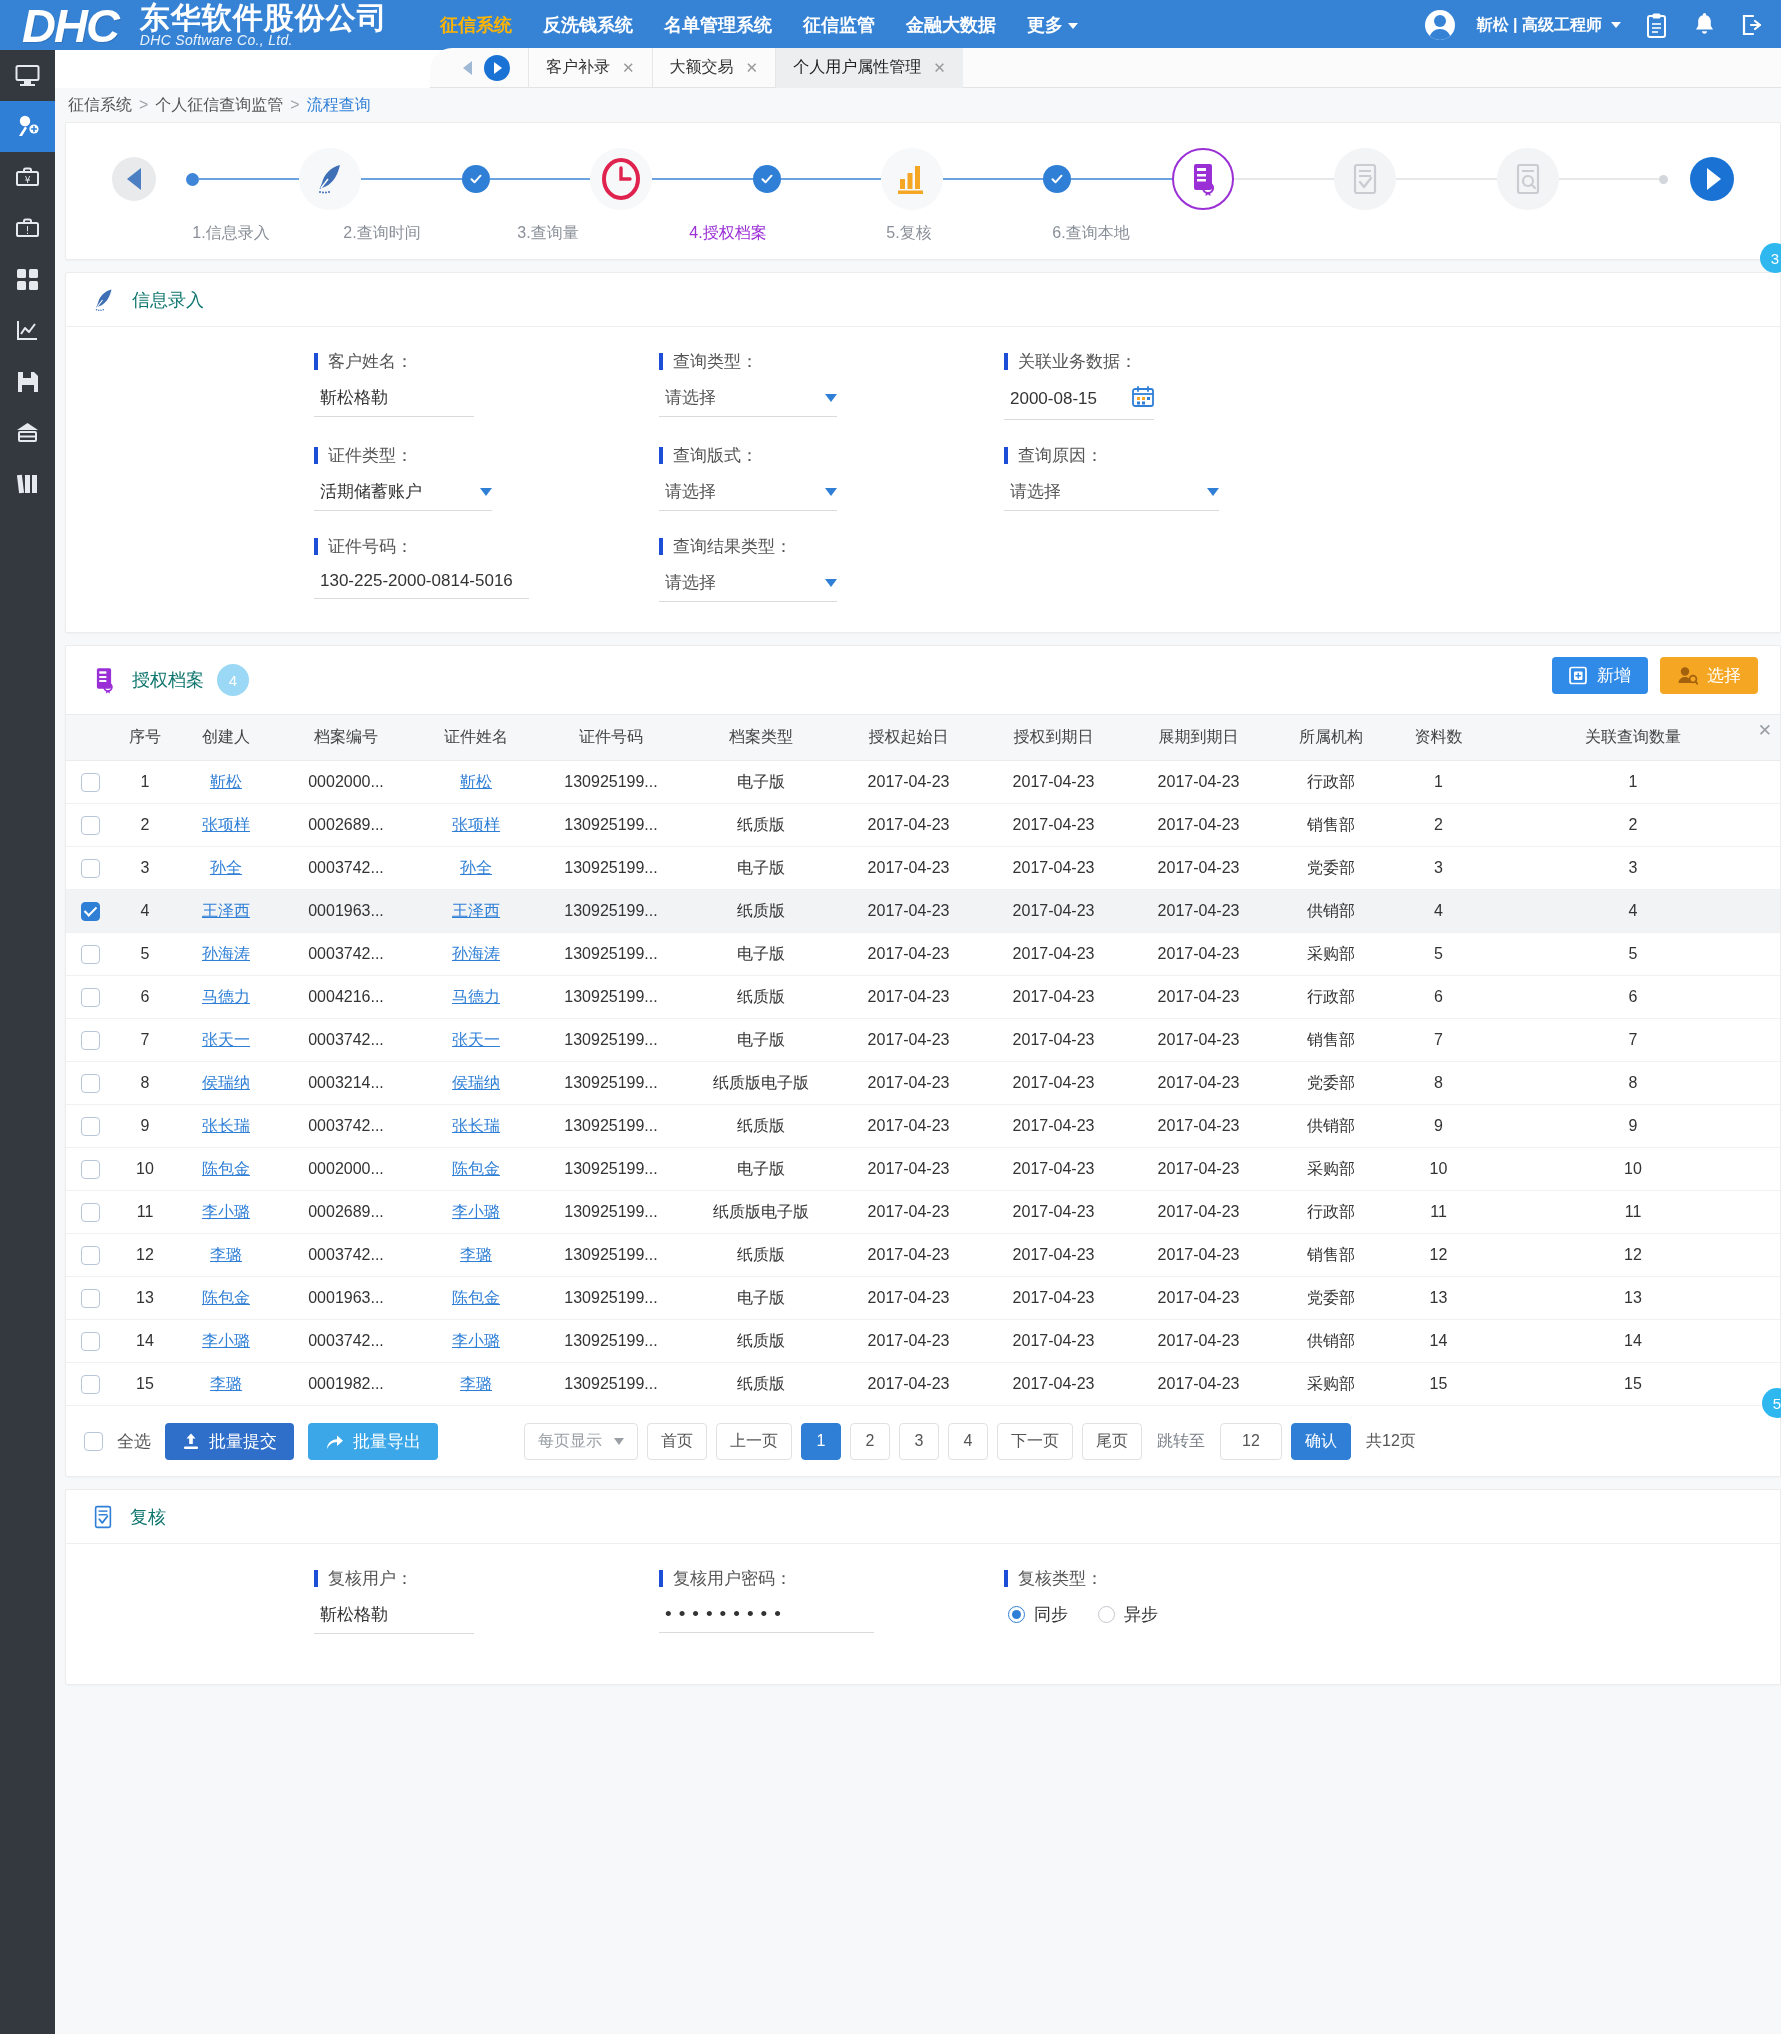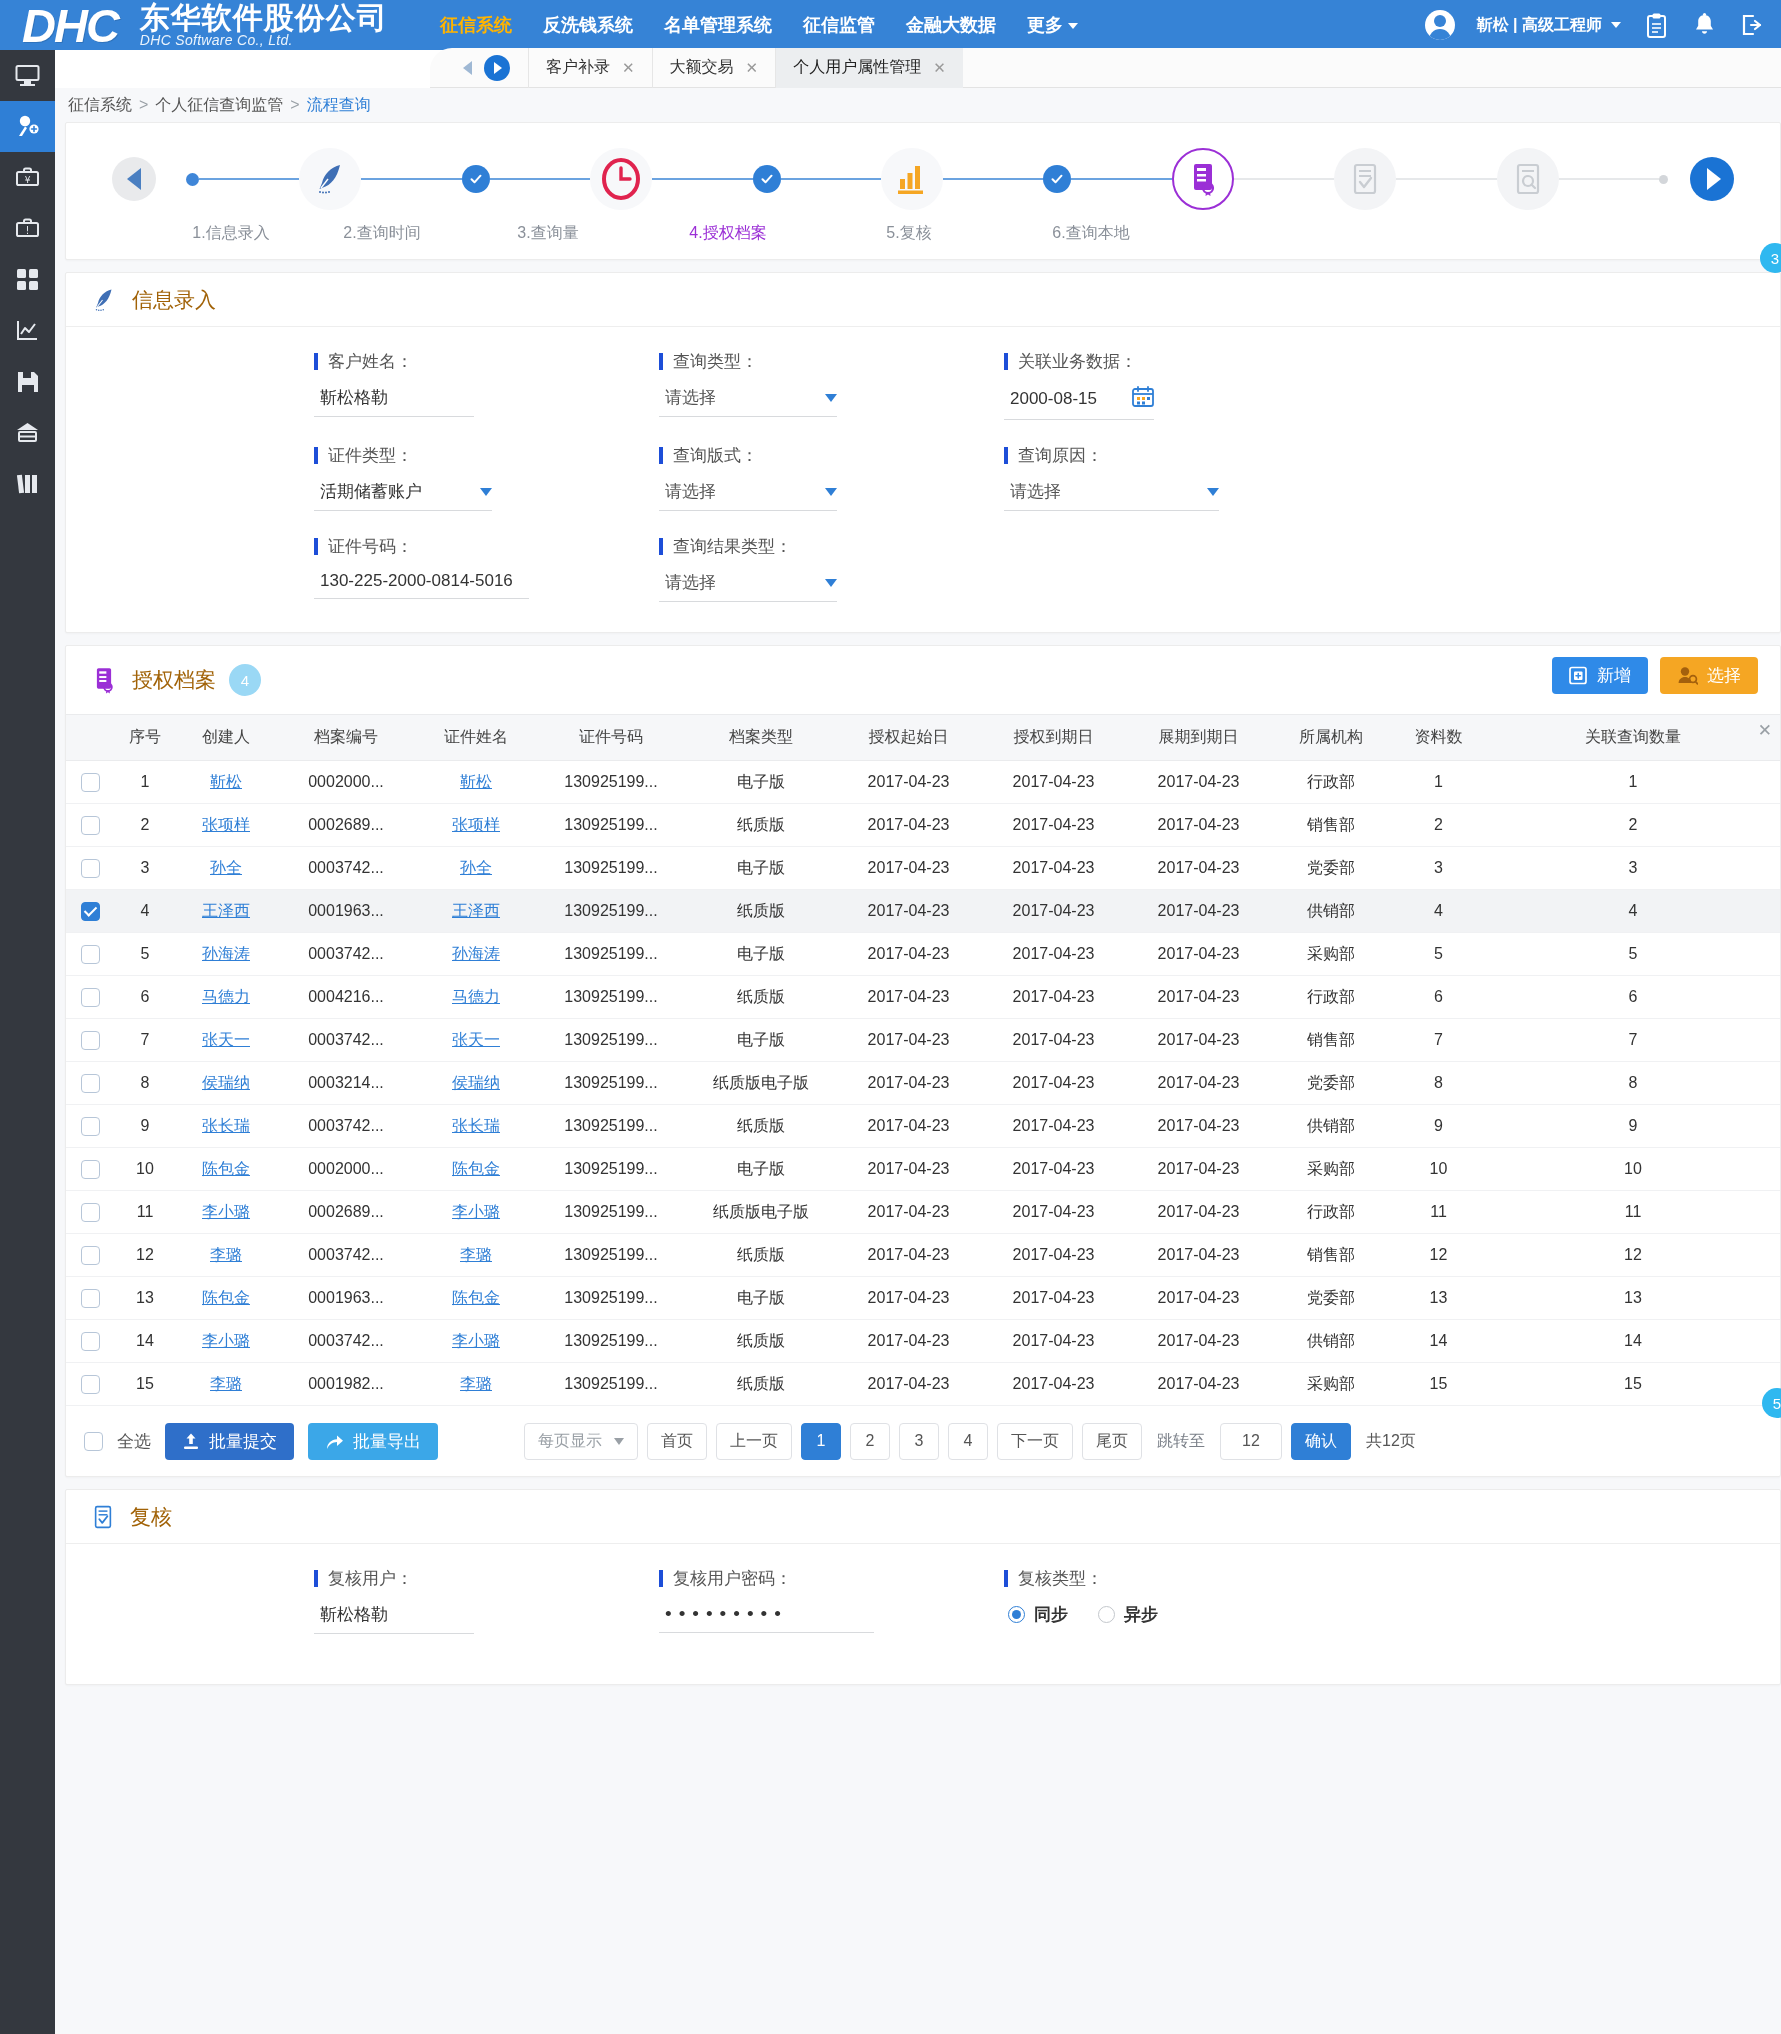--- a/index.html
+++ b/index.html
@@ -106,21 +106,21 @@
   .step-labels span { font-size:16px; color:#8a9099; text-align:center; }
   .step-labels span.cur { color:#9b2fd6; }
 
   .bubble {
     position:absolute; width:30px;height:30px;border-radius:50%;background:#2fb8f0;color:#fff;
     display:flex;align-items:center;justify-content:center;font-size:15px;
   }
 
   
   .sec-head { height:54px; display:flex; align-items:center; padding-left:23px; gap:13px; border-bottom:1px solid #eee; }
-  .sec-title { font-size:21px; color:#a16207; }
+  .sec-title { font-size:18px; color:#0f766e; }
   .sec-badge { width:32px;height:32px;border-radius:50%;background:#33bdf2;color:#fff;font-size:15px;display:flex;align-items:center;justify-content:center; }
   .sec-badge.soft { background:#9ad8f5; }
 
   
   .form { padding:26px 0 30px 0; }
   .frow { display:flex; padding-left:248px; margin-bottom:27px; }
   .fld { width:345px; }
   .fld-label { font-size:17px; color:#555; padding-left:10px; border-left:4px solid #1d4ed8; line-height:1; margin-bottom:16px; }
   .fld-ctl {
     width:160px; border-bottom:1px solid #d8dadd; padding:0 0 7px 6px; font-size:17px; color:#333;
@@ -165,21 +165,21 @@
   }
   .pbox.num { min-width:40px; padding:0; }
   .pbox.active { background:#2f7fd6; border-color:#2f7fd6; color:#fff; }
   .pbox.sel { gap:12px; color:#9aa0a6; }
   .pbox.confirm { background:#2f7fd6; border-color:#2f7fd6; color:#fff; }
   .pg-text { font-size:16px; color:#7b8089; }
   .caret-g { width:0;height:0;border-left:5px solid transparent;border-right:5px solid transparent;border-top:7px solid #9aa0a6; }
 
   
   .radios { display:flex; align-items:center; gap:30px; padding-left:4px; }
-  .radio { display:flex; align-items:center; gap:9px; font-size:17px; color:#333;font-weight:bold; }
+  .radio { display:flex; align-items:center; gap:9px; font-size:17px; color:#333; }
   .rc { width:17px;height:17px;border-radius:50%;border:1px solid #c3c7cc; background:#fff; position:relative; }
   .rc.on { border-color:#2f7fd6; }
   .rc.on::after{ content:""; position:absolute; left:3px; top:3px; width:9px;height:9px;border-radius:50%;background:#2f7fd6; }
   .dots-pw { letter-spacing:7px; font-size:19px; color:#333; }
 </style>
 </head>
 <body>
 
 <div class="app">
 

